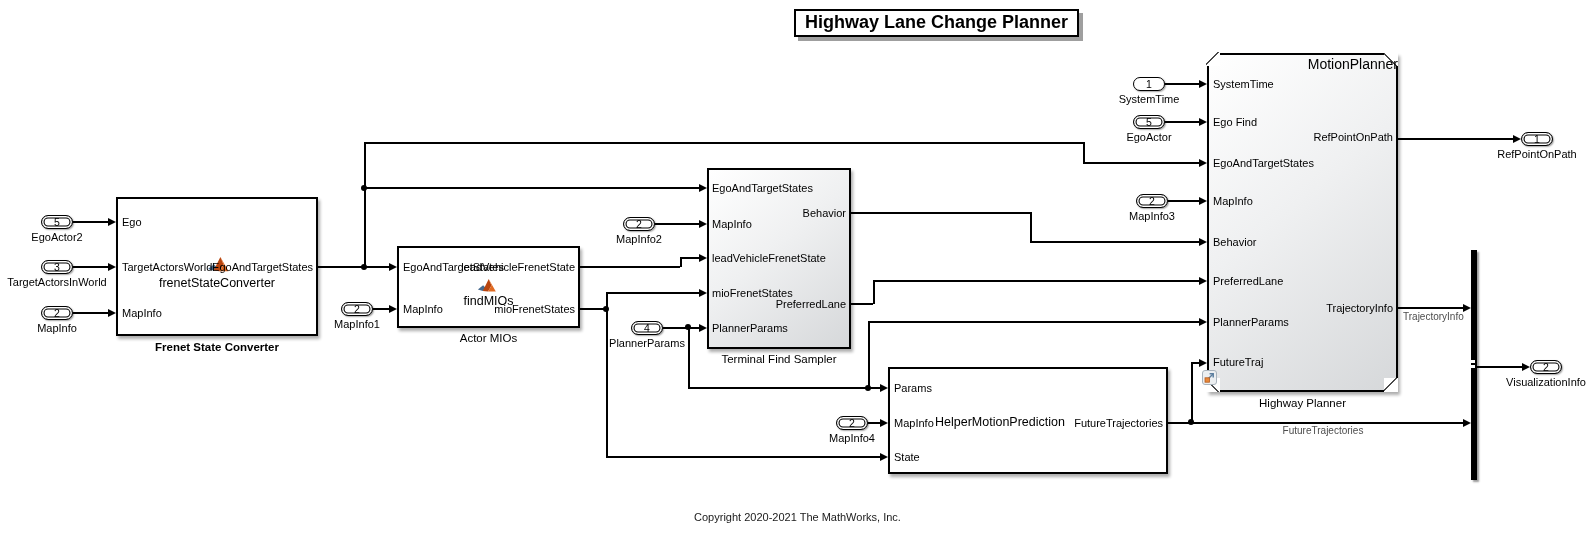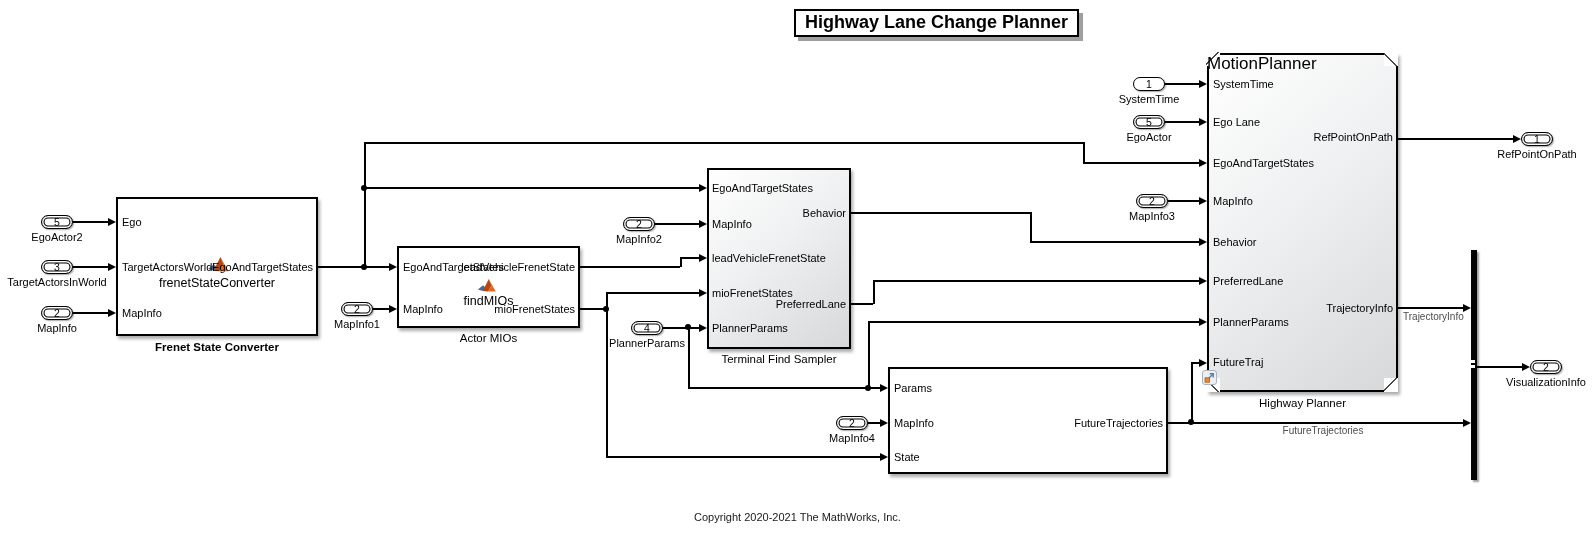--- a/index.html
+++ b/index.html
@@ -16,21 +16,21 @@
   }
   .block {
     position:absolute; border:2px solid #000; background:#fff;
     box-shadow:2px 3px 3px rgba(0,0,0,.32);
   }
   .block.grad { background:linear-gradient(140deg,#ffffff 0%,#eff0f1 45%,#d6d8da 100%); }
   .plabel { position:absolute; font-size:11px; line-height:14px; white-space:nowrap; }
   .plabel.r { text-align:right; }
   .caption { position:absolute; font-size:11.5px; line-height:14px; text-align:center; white-space:nowrap; }
   .func { position:absolute; font-size:12.5px; line-height:15px; text-align:center; white-space:nowrap; }
-  .bname { position:absolute; font-size:17px; line-height:14px; text-align:left; white-space:nowrap; }
+  .bname { position:absolute; font-size:14px; line-height:14px; text-align:right; white-space:nowrap; }
   .wlabel { position:absolute; font-size:10px; line-height:12px; color:#4d4d4d; white-space:nowrap; }
   .hl { position:absolute; height:1.5px; background:#000; }
   .vl { position:absolute; width:1.5px; background:#000; }
   .arr { position:absolute; width:0; height:0; border-top:4px solid transparent; border-bottom:4px solid transparent; border-left:8px solid #000; }
   .dot { position:absolute; width:6px; height:6px; border-radius:50%; background:#000; }
   .pill {
     position:absolute; width:32px; height:14px; background:#fff;
     border:1.4px solid #000; border-radius:8px;
     box-shadow: inset 0 0 0 1.5px #fff, inset 0 0 0 2.6px #000, 1px 1px 1.5px rgba(0,0,0,.35);
     display:flex; align-items:center; justify-content:center;
@@ -92,30 +92,31 @@
   <div class="plabel" style="left:712px;top:286px;">mioFrenetStates</div>
   <div class="plabel" style="left:712px;top:321px;">PlannerParams</div>
   <div class="plabel r" style="right:749px;top:206px;">Behavior</div>
   <div class="plabel r" style="right:749px;top:297px;">PreferredLane</div>
   <div class="caption" style="left:707px;width:144px;top:352px;">Terminal Find Sampler</div>
 
   <div class="block" style="left:888px;top:367px;width:280px;height:107px;"></div>
   <div class="plabel" style="left:894px;top:381px;">Params</div>
   <div class="plabel" style="left:894px;top:416px;">MapInfo</div>
   <div class="plabel" style="left:894px;top:450px;">State</div>
+  <div class="func" style="left:860px;width:280px;top:415px;">HelperMotionPrediction</div>
   <div class="plabel r" style="right:432px;top:416px;">FutureTrajectories</div>
 
   <div class="block grad" style="left:1207px;top:53px;width:191px;height:339px;"></div>
   <div class="cnr cnr-tl" style="left:1206px;top:52px;"></div>
   <div class="cnr cnr-tr" style="left:1384px;top:52px;"></div>
   <div class="cnr cnr-bl" style="left:1206px;top:378px;"></div>
   <div class="cnr cnr-br" style="left:1384px;top:378px;"></div>
   <div class="bname" style="left:1207px;width:191px;top:57px;">MotionPlanner</div>
   <div class="plabel" style="left:1213px;top:77px;">SystemTime</div>
-  <div class="plabel" style="left:1213px;top:115px;">Ego Lane</div>
+  <div class="plabel" style="left:1213px;top:115px;">Ego Find</div>
   <div class="plabel" style="left:1213px;top:156px;">EgoAndTargetStates</div>
   <div class="plabel" style="left:1213px;top:194px;">MapInfo</div>
   <div class="plabel" style="left:1213px;top:235px;">Behavior</div>
   <div class="plabel" style="left:1213px;top:274px;">PreferredLane</div>
   <div class="plabel" style="left:1213px;top:315px;">PlannerParams</div>
   <div class="plabel" style="left:1213px;top:355px;">FutureTraj</div>
   <div class="plabel r" style="right:202px;top:130px;">RefPointOnPath</div>
   <div class="plabel r" style="right:202px;top:301px;">TrajectoryInfo</div>
   <div class="icon" style="left:1202px;top:370px;">
     <svg width="15" height="15" viewBox="0 0 15 15">

